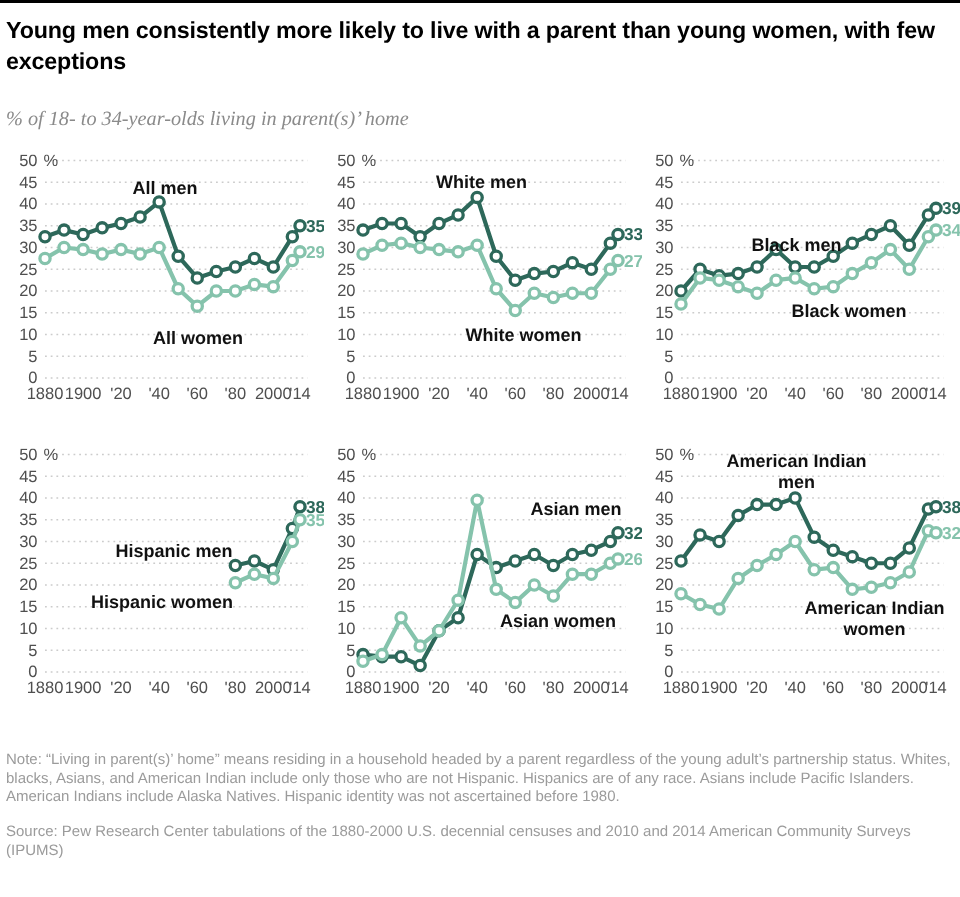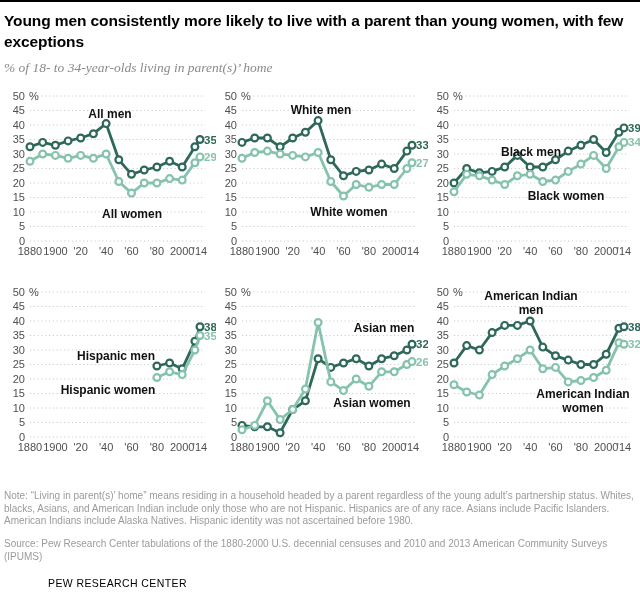--- a/index.html
+++ b/index.html
@@ -10,21 +10,21 @@
     padding:9px 6px 0 4px;
     font-family:"Liberation Sans",sans-serif;
     overflow:hidden;
   }
   .title{
     font-size:15.5px;font-weight:bold;color:#000;
     line-height:1.35;max-width:622px;letter-spacing:-0.1px;
   }
   .subtitle{
     font-family:"Liberation Serif","DejaVu Serif",serif;
-    font-style:italic;color:#8a8a8a;font-size:13.5px;margin-top:7px;
+    font-style:italic;color:#8a8a8a;font-size:13.5px;margin-top:18px;
   }
   .charts{
     display:grid;
     grid-template-columns:repeat(3,212px);
     row-gap:26px;
     margin-top:16px;
   }
   .chart-cell{width:212px;height:170px;text-decoration:underline;}
   svg text{font-family:"Liberation Sans",sans-serif;}
   .tick{font-size:11px;fill:#4f4f4f;}
@@ -433,16 +433,16 @@
           <circle cx="165.6" cy="89.5" r="3.4" fill="#fff" stroke="#85c3ac" stroke-width="2.2"></circle>
           <circle cx="178.2" cy="82.3" r="3.4" fill="#fff" stroke="#85c3ac" stroke-width="2.2"></circle>
           <circle cx="190.9" cy="54.8" r="3.4" fill="#fff" stroke="#85c3ac" stroke-width="2.2"></circle>
           <circle cx="196.0" cy="56.2" r="3.4" fill="#fff" stroke="#85c3ac" stroke-width="2.2"></circle>
           <text x="155" y="110" text-anchor="middle" class="slabel">American Indian</text>
           <text x="155" y="124" text-anchor="middle" class="slabel">women</text>
           <text x="200" y="60.2" class="elabel" fill="#85c3ac">32</text>
         </svg></div>
     </div>
   <div class="note">Note: “Living in parent(s)’ home” means residing in a household headed by a parent regardless of the young adult’s partnership status. Whites, blacks, Asians, and American Indian include only those who are not Hispanic. Hispanics are of any race. Asians include Pacific Islanders. American Indians include Alaska Natives. Hispanic identity was not ascertained before 1980.</div>
-  <div class="source">Source: Pew Research Center tabulations of the 1880-2000 U.S. decennial censuses and 2010 and 2013 American Community Surveys (IPUMS)</div>
+  <div class="source">Source: Pew Research Center tabulations of the 1880-2000 U.S. decennial censuses and 2010 and 2014 American Community Surveys (IPUMS)</div>
   <div class="brand">PEW RESEARCH CENTER</div>
   <div class="rule"></div>
 </div>
 
 </body></html>

